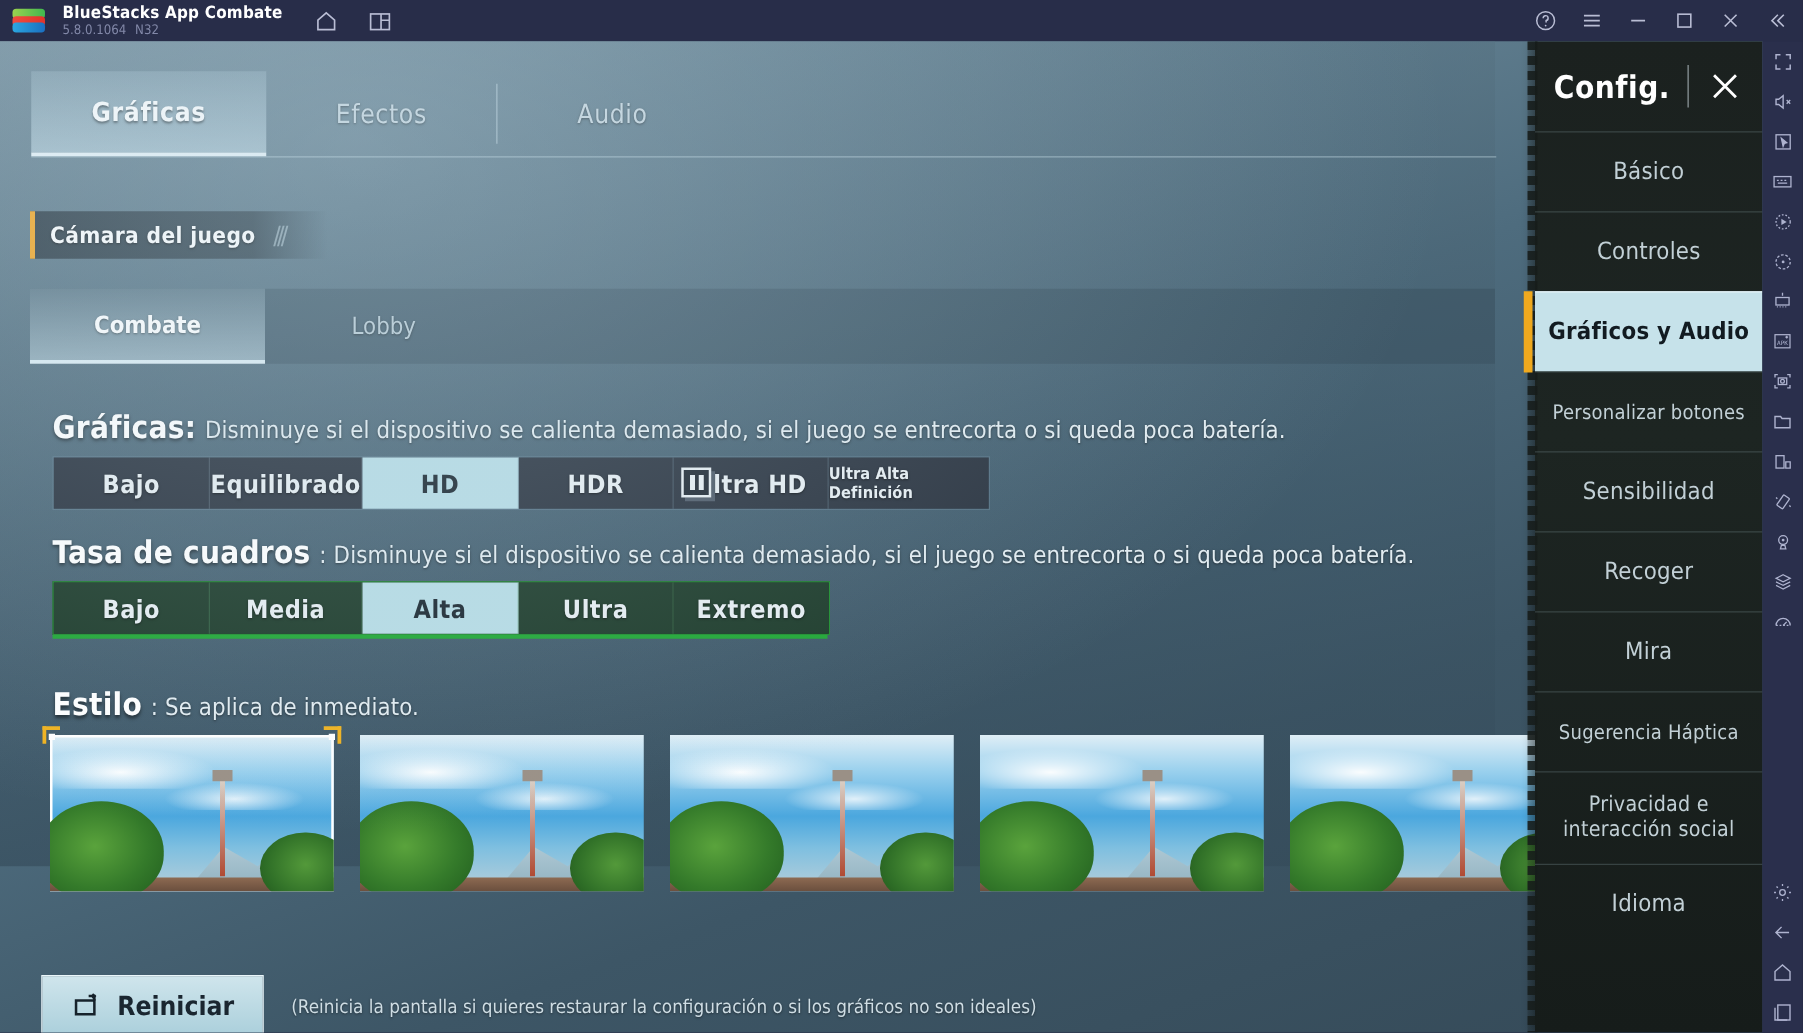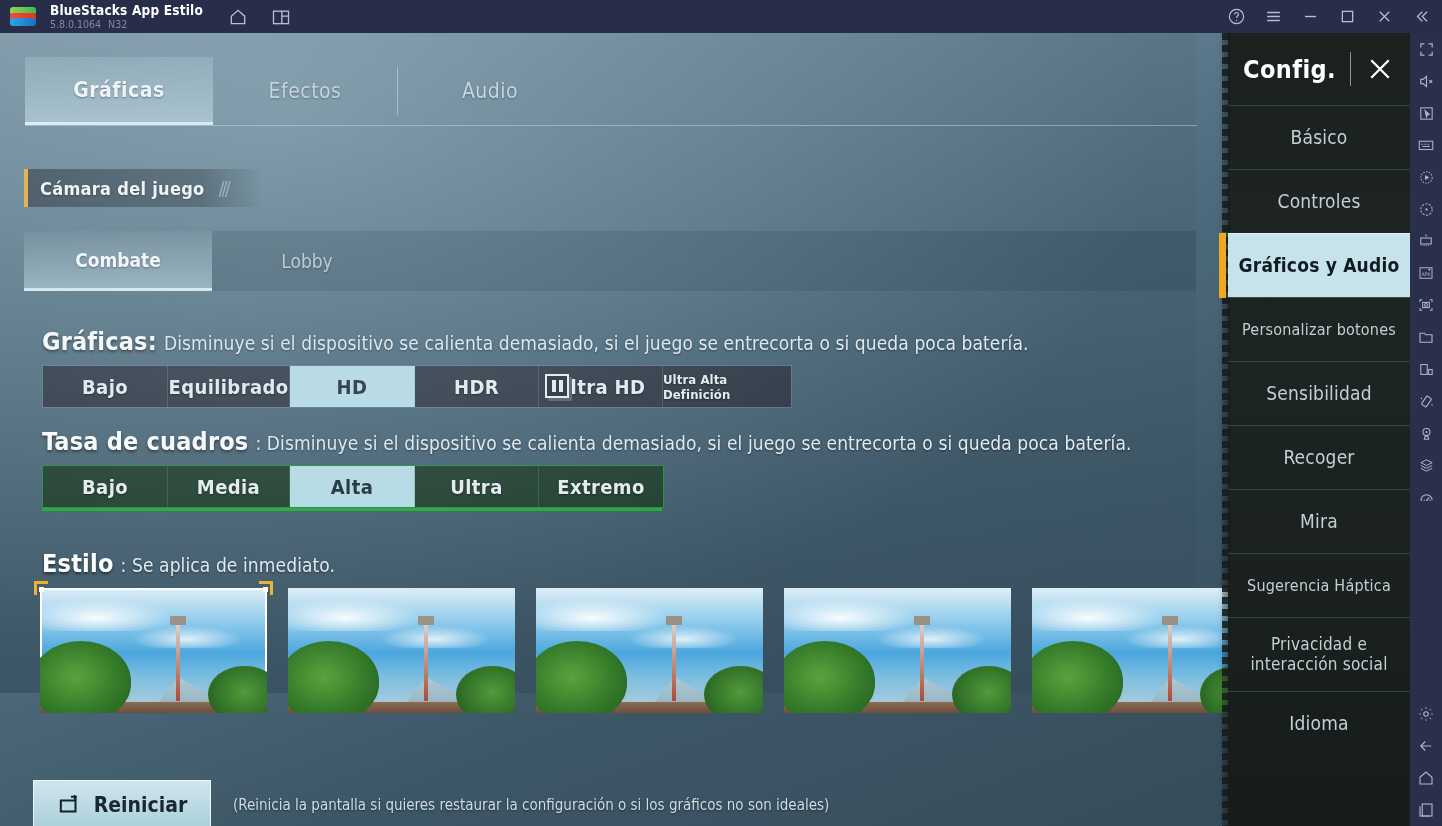--- a/index.html
+++ b/index.html
@@ -242,21 +242,21 @@
 </head>
 <body>
 
 <div class="titlebar">
   <div class="bs-logo">
     <div class="l3"></div>
       <div class="l2"></div>
       <div class="l1"></div>
   </div>
   <div class="app-title-wrap">
-    <div class="app-title">BlueStacks App Estilo</div>
+    <div class="app-title">BlueStacks App Combate</div>
     <div class="app-sub">
       <span>5.8.0.1064</span><span class="n32">N32</span>
     </div>
   </div>
 
   <div class="tb-icons-left">
     <div class="tbi">
       <svg width="20" height="20" viewBox="0 0 24 24" fill="none" stroke="currentColor" stroke-width="1.6">
         <path d="M4 11 L12 4 L20 11 V20 H4 Z"></path>
       </svg>

